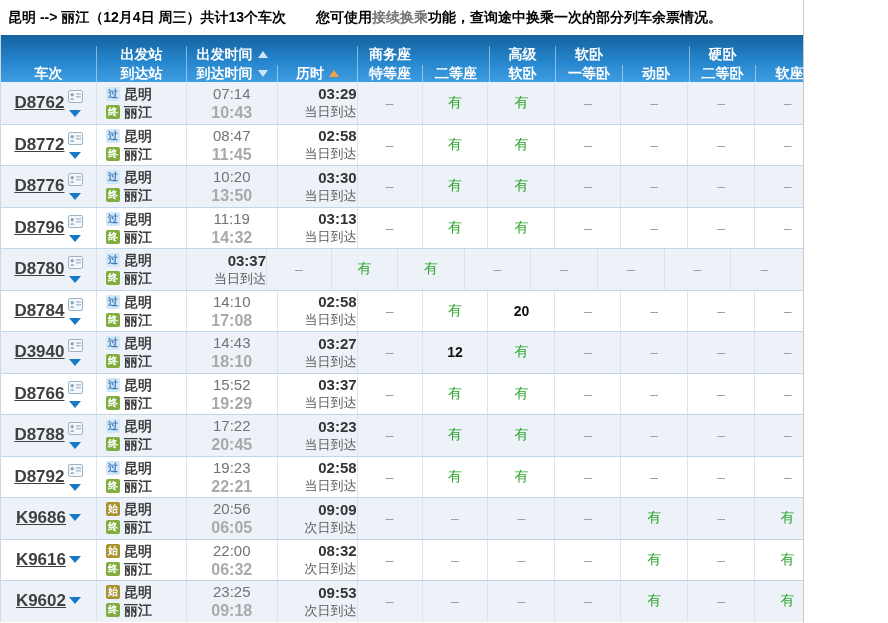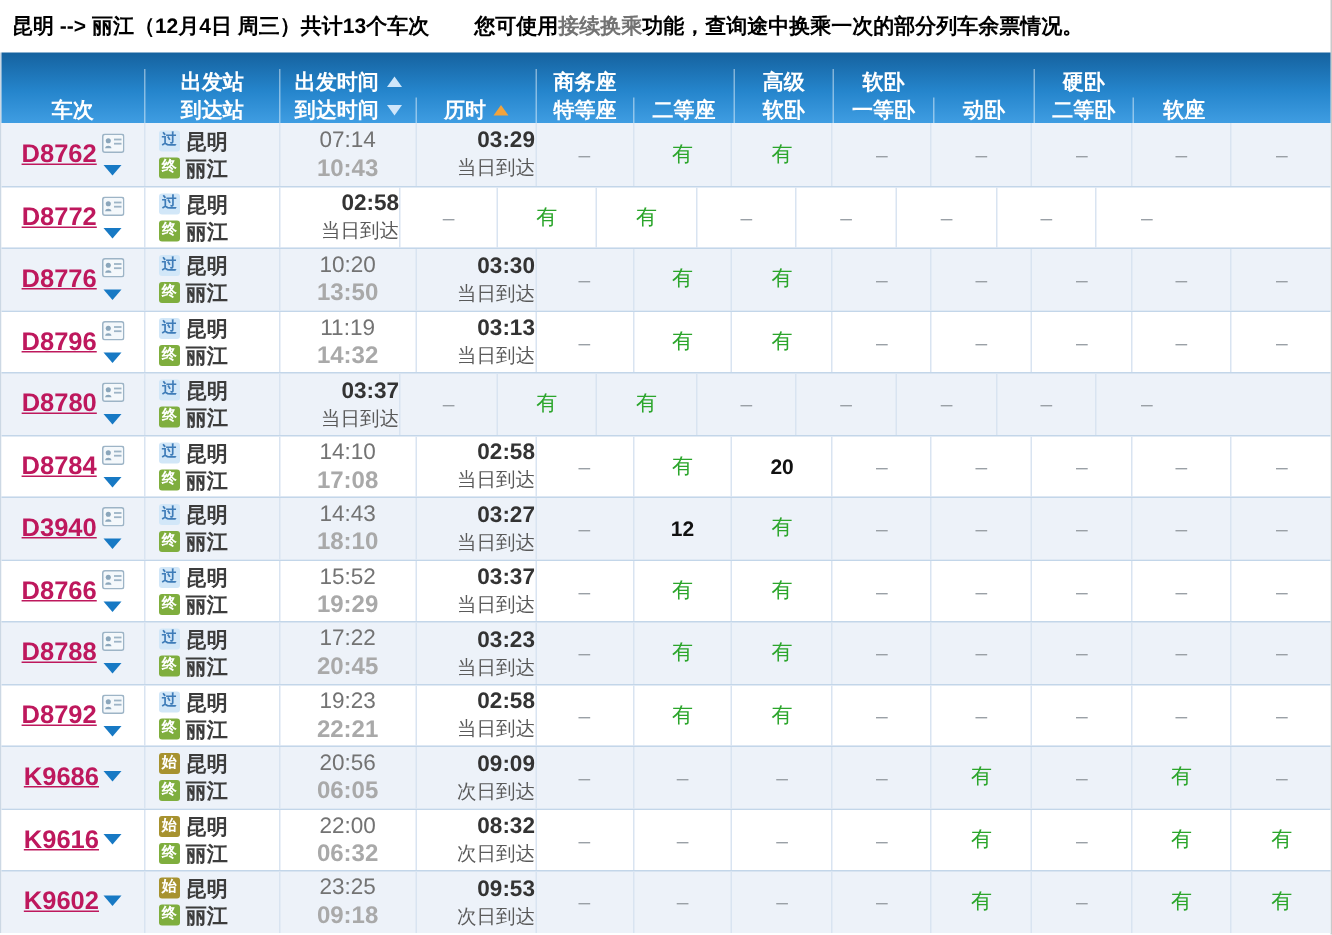--- a/index.html
+++ b/index.html
@@ -1,17 +1,17 @@
 <!DOCTYPE html>
 <html><head>
 <meta charset="utf-8">
 <style>
   * { box-sizing: border-box; }
   body { margin:0; background:#fff; font-family:"Liberation Sans", sans-serif; }
-  .page { position:relative; width:888px; height:623px; overflow:hidden; background:#fff;
+  .page { position:relative; width:804px; height:623px; overflow:hidden; background:#fff;
           border-right:1px solid #c9c9c9; }
 
   
   .topbar { height:35px; display:flex; align-items:center; padding:0 0 0 8px;
             font-size:14px; font-weight:bold; color:#000; white-space:nowrap; }
   .topbar .tip { margin-left:30px; }
   .tlink { color:#737373; cursor:pointer; text-decoration:none; }
 
   
   .table { width:888px; border-left:1px solid #ccd8e4; }
@@ -33,21 +33,21 @@
   .cell { display:flex; flex-direction:column; justify-content:center; align-items:center;
           border-left:1px solid #d9e4f1; overflow:hidden; }
   .cell:first-child { border-left:none; }
 
   
   .c0{width:95px}.c1{width:90px}.c2{width:91px}.c3{width:80px}.c4{width:65px}.c5{width:66px}
   .c6{width:67px}.c7{width:66px}.c8{width:67px}.c9{width:67px}.c10{width:66px}.c11{width:68px}
 
   
   .train-wrap { display:flex; align-items:center; gap:3px; }
-  .train-no { font-size:17px; font-weight:bold; color:#be185d; text-decoration:underline; cursor:pointer; }
+  .train-no { font-size:17px; font-weight:bold; color:#404040; text-decoration:underline; cursor:pointer; }
   .side { display:flex; flex-direction:column; align-items:center; gap:3px; }
   .side.no-icon { align-self:flex-end; margin-bottom:7px; }
   .caret { width:0; height:0; border-left:6px solid transparent; border-right:6px solid transparent;
            border-top:7px solid #1779c4; cursor:pointer; }
 
   
   .cell.stations { align-items:flex-start; padding-left:9px; }
   .stline { display:flex; align-items:center; gap:4px; line-height:18px; }
   .badge { width:14px; height:14px; border-radius:2px; font-size:10px; line-height:14px;
            text-align:center; font-weight:bold; flex:0 0 auto; }
@@ -239,20 +239,24 @@
           <div class="cell stations c1">
             <div class="stline">
               <span class="badge pass">过</span>
               <span class="stname">昆明</span>
             </div>
             <div class="stline">
               <span class="badge end">终</span>
               <span class="stname">丽江</span>
             </div>
           </div>
+          <div class="cell c2">
+            <div class="dep">08:47</div>
+            <div class="arr">11:45</div>
+          </div>
           <div class="cell duration c3">
             <div class="dur">02:58</div>
             <div class="note">当日到达</div>
           </div>
           <div class="cell c4">
             <span class="seat-none">–</span>
           </div>
           <div class="cell c5">
             <span class="seat-yes">有</span>
           </div>

